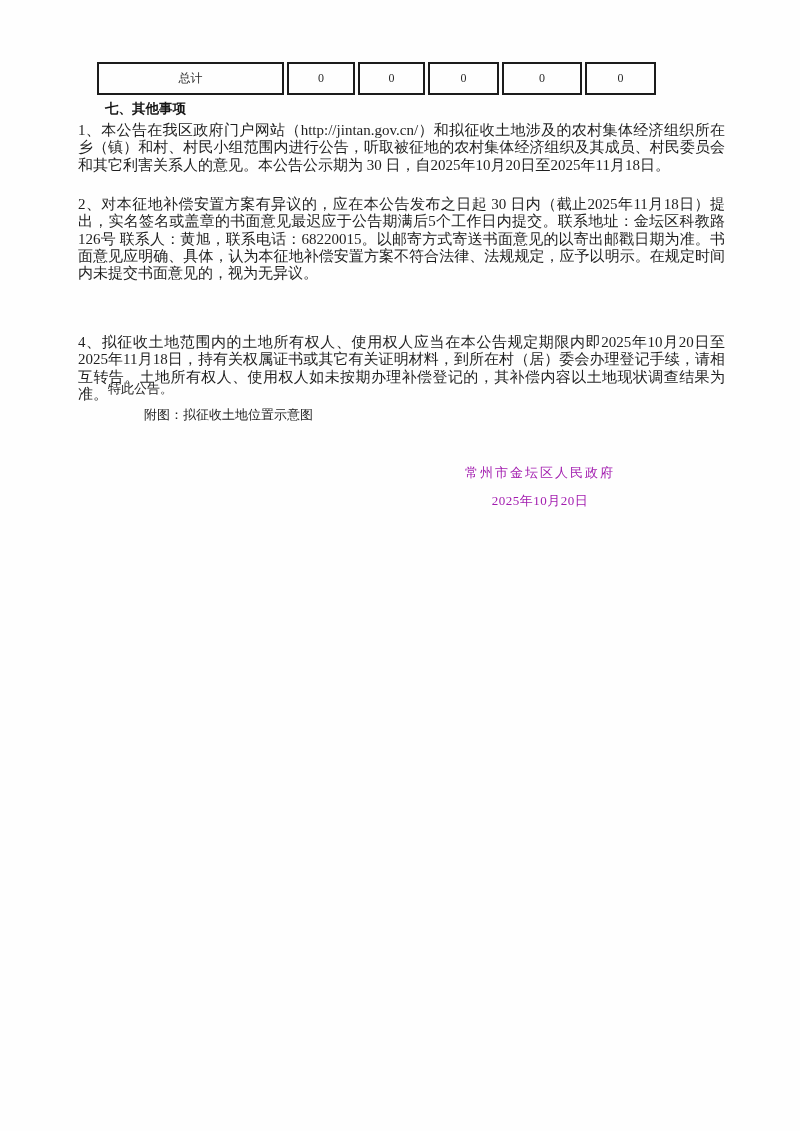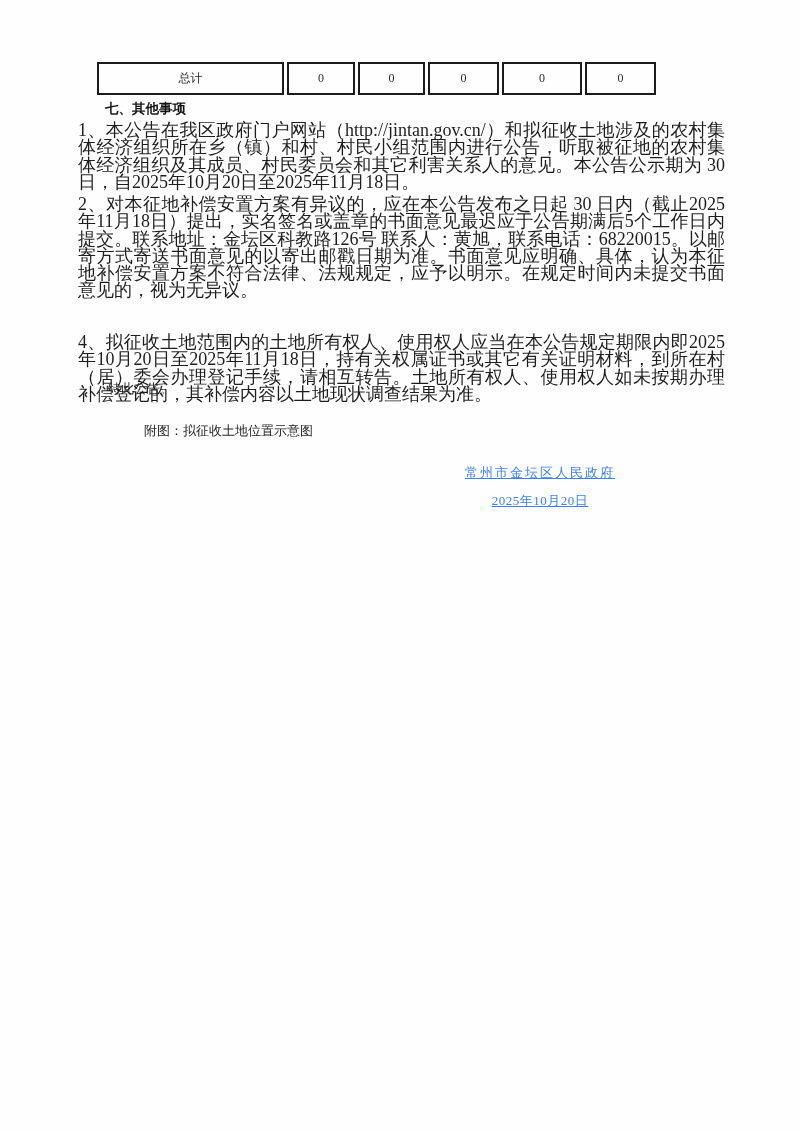--- a/index.html
+++ b/index.html
@@ -50,48 +50,47 @@
     font-weight: bold;
     color: #151515;
     font-family: Liberation Mono, monospace;
   }
 
   
   .para {
     position: absolute;
     left: 78px;
     width: 647px;
-    font-size: 18px;
+    font-size: 15px;
     line-height: 17.3px;
     text-align: justify;
     color: #1e1e1e;
   }
   .para.p1 { top: 122px; }
   .para.p2 { top: 196px; }
   .para.p3 { top: 269px; text-indent: 28px; }
   .para.p4 { top: 334px; }
 
   .closing-line {
     position: absolute;
     left: 108px;
     font-size: 13px;
     color: #1e1e1e;
   }
   .closing-line.notice { top: 380px; }
-  .closing-line.attachment { top: 422px; padding-left: 36px; }
+  .closing-line.attachment { top: 406px; padding-left: 36px; }
 
   
   .sign-block {
     position: absolute;
     left: 380px;
     width: 320px;
     text-align: center;
     font-size: 13px;
-    color: #3b82f6;
-    text-decoration: underline;
+    color: #a21caf;
   }
   .sign-block.issuer { top: 464px; letter-spacing: 2px; }
   .sign-block.date   { top: 492px; letter-spacing: 0.5px; }
 </style>
 </head>
 <body>
 
 <div class="page">
 
   <div class="totals-table">

